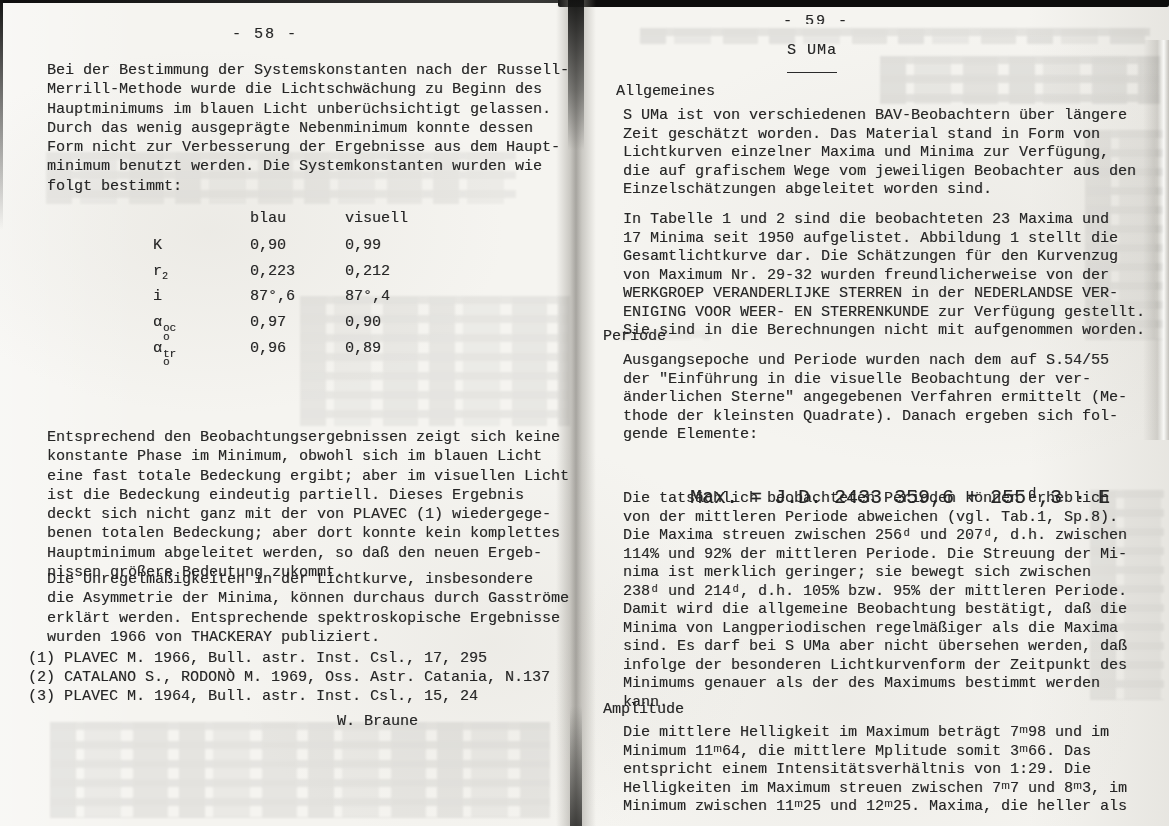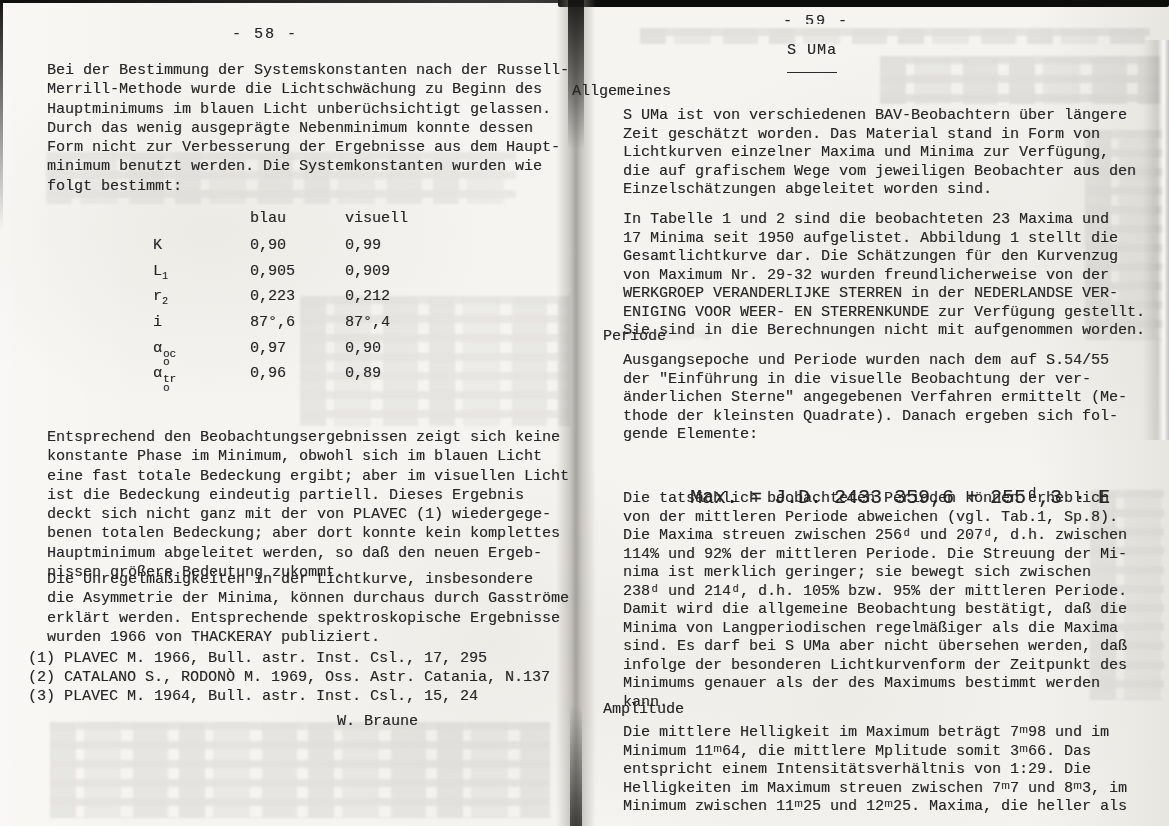--- a/index.html
+++ b/index.html
@@ -100,25 +100,20 @@
         <span class="cell v1">blau</span>
         <span class="cell v2">visuell</span>
       </div>
       <div>
           <div class="trow">
             <span class="cell sym">K</span>
             <span class="cell v1">0,90</span>
             <span class="cell v2">0,99</span>
           </div>
           <div class="trow">
-            <span class="cell sym">L<sub>1</sub></span>
-            <span class="cell v1">0,905</span>
-            <span class="cell v2">0,909</span>
-          </div>
-          <div class="trow">
             <span class="cell sym">r<sub>2</sub></span>
             <span class="cell v1">0,223</span>
             <span class="cell v2">0,212</span>
           </div>
           <div class="trow">
             <span class="cell sym">i</span>
             <span class="cell v1">87°,6</span>
             <span class="cell v2">87°,4</span>
           </div>
           <div class="trow">
@@ -164,21 +159,21 @@
 
   <div>
     <div class="pg59-clip">
       <span class="inner txt pagenum" style="position:static">- 59 -</span>
     </div>
 
     <div class="heading" style="left:787px;top:42px">
       <span class="title-underline">S UMa</span>
     </div>
 
-    <div class="heading" style="left:572px;top:83px">Allgemeines</div>
+    <div class="heading" style="left:616px;top:83px">Allgemeines</div>
     <div class="txt rp" style="left:603px;top:107px">S UMa ist von verschiedenen BAV-Beobachtern über längere
 Zeit geschätzt worden. Das Material stand in Form von
 Lichtkurven einzelner Maxima und Minima zur Verfügung,
 die auf grafischem Wege vom jeweiligen Beobachter aus den
 Einzelschätzungen abgeleitet worden sind.</div>
     <div class="txt rp" style="left:603px;top:211px">In Tabelle 1 und 2 sind die beobachteten 23 Maxima und
 17 Minima seit 1950 aufgelistet. Abbildung 1 stellt die
 Gesamtlichtkurve dar. Die Schätzungen für den Kurvenzug
 von Maximum Nr. 29-32 wurden freundlicherweise von der
 WERKGROEP VERANDERLIJKE STERREN in der NEDERLANDSE VER-

